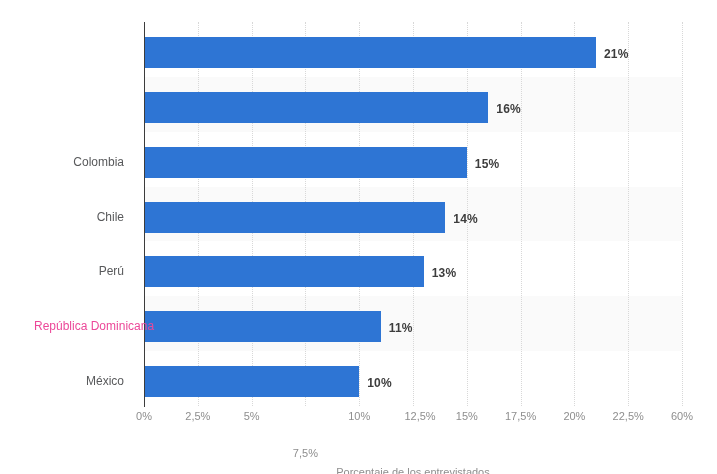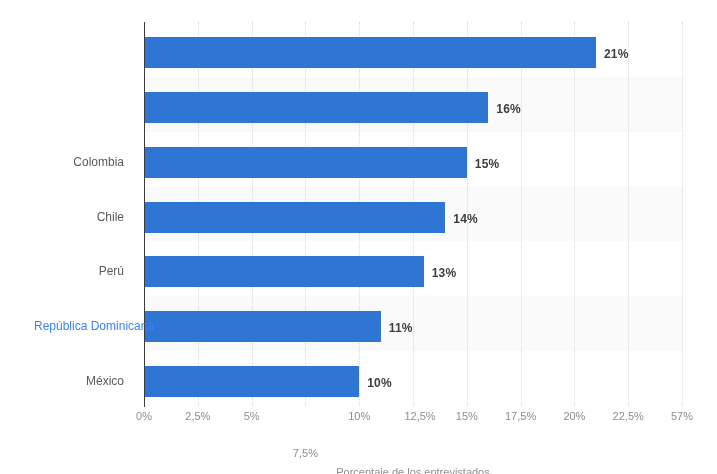--- a/index.html
+++ b/index.html
@@ -203,33 +203,33 @@
         </div>
       </div>
   </div>
 
   <div class="axis-y"></div>
 
   <div class="cat-labels" id="cat-labels">
       <div class="cat-label" style="top: 125px; color: rgb(88, 89, 91);">Colombia</div>
       <div class="cat-label" style="top: 180px; color: rgb(88, 89, 91);">Chile</div>
       <div class="cat-label" style="top: 234px; color: rgb(88, 89, 91);">Perú</div>
-      <div class="cat-label" style="top: 289px; color: #3b82f6; padding-left: 34px;">República Dominicana</div>
+      <div class="cat-label" style="top: 289px; color: #ec4899; padding-left: 34px;">República Dominicana</div>
       <div class="cat-label" style="top: 344px; color: rgb(88, 89, 91);">México</div>
     </div>
 
   <div class="xticks" id="xticks">
       <span class="xtick" style="left: 0px; color: rgb(142, 142, 142);">0%</span>
       <span class="xtick" style="left: 53.8px; color: rgb(142, 142, 142);">2,5%</span>
       <span class="xtick" style="left: 107.6px; color: rgb(142, 142, 142);">5%</span>
       <span class="xtick" style="left: 161.4px; color: rgb(142, 142, 142); margin-top: 37px;">7,5%</span>
       <span class="xtick" style="left: 215.2px; color: rgb(142, 142, 142);">10%</span>
       <span class="xtick" style="left: 276px; color: rgb(142, 142, 142);">12,5%</span>
       <span class="xtick" style="left: 322.8px; color: rgb(142, 142, 142);">15%</span>
       <span class="xtick" style="left: 376.6px; color: rgb(142, 142, 142);">17,5%</span>
       <span class="xtick" style="left: 430.4px; color: rgb(142, 142, 142);">20%</span>
       <span class="xtick" style="left: 484.2px; color: rgb(142, 142, 142); text-align: center;">22,5%</span>
-      <span class="xtick" style="left: 538px; color: rgb(142, 142, 142);">57%</span>
+      <span class="xtick" style="left: 538px; color: rgb(142, 142, 142);">60%</span>
     </div>
 
   <div class="x-axis-title">Porcentaje de los entrevistados</div>
 
 </div>
 
 </body></html>

